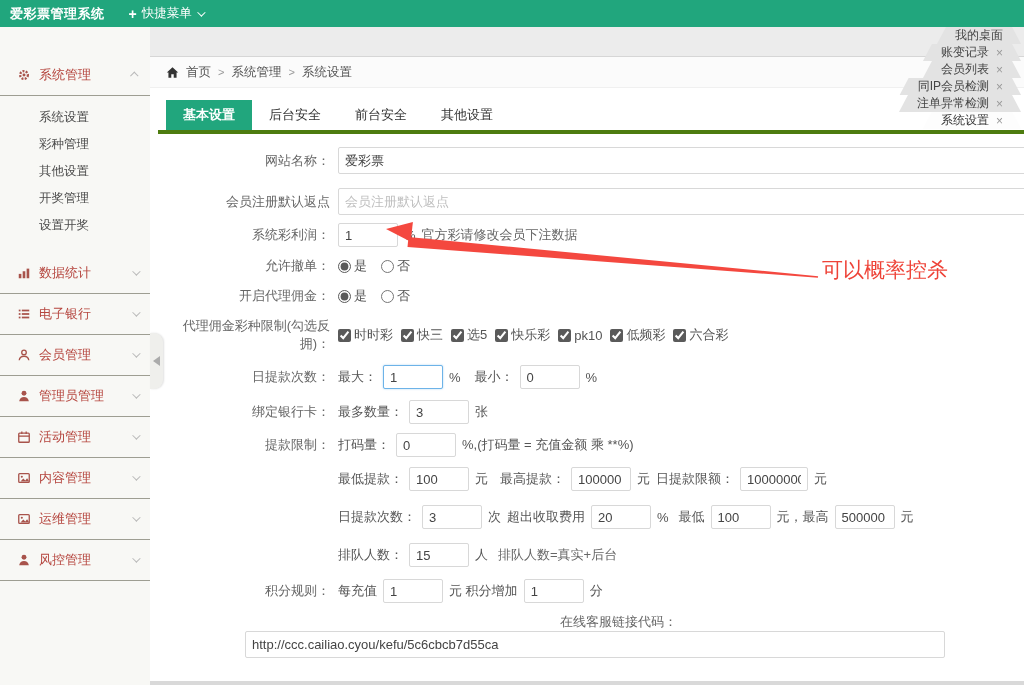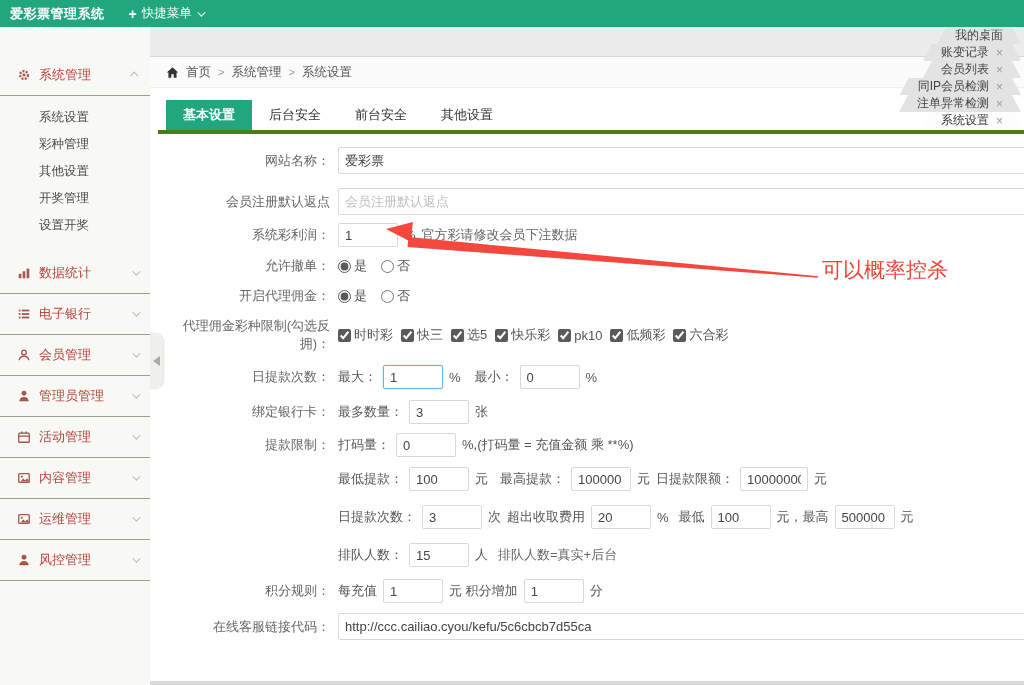--- a/index.html
+++ b/index.html
@@ -407,21 +407,21 @@
           <div class="row-label">积分规则：</div>
           <div class="ctrl">
             <span>每充值</span>
             <input type="text" class="in-s" value="1" style="">
             <span>元 积分增加</span>
             <input type="text" class="in-s" value="1" style="">
             <span>分</span>
           </div>
         </div>
 
-        <div class="row" style="margin-bottom:10px;">
+        <div class="row" style="margin-bottom:10px;flex-direction:column;">
           <div class="row-label">在线客服链接代码：</div>
           <div class="ctrl">
               <input type="text" class="in-w" value="http://ccc.cailiao.cyou/kefu/5c6cbcb7d55ca" style="">
             </div>
         </div>
 
       </div>
     </div>
   </div>
 

